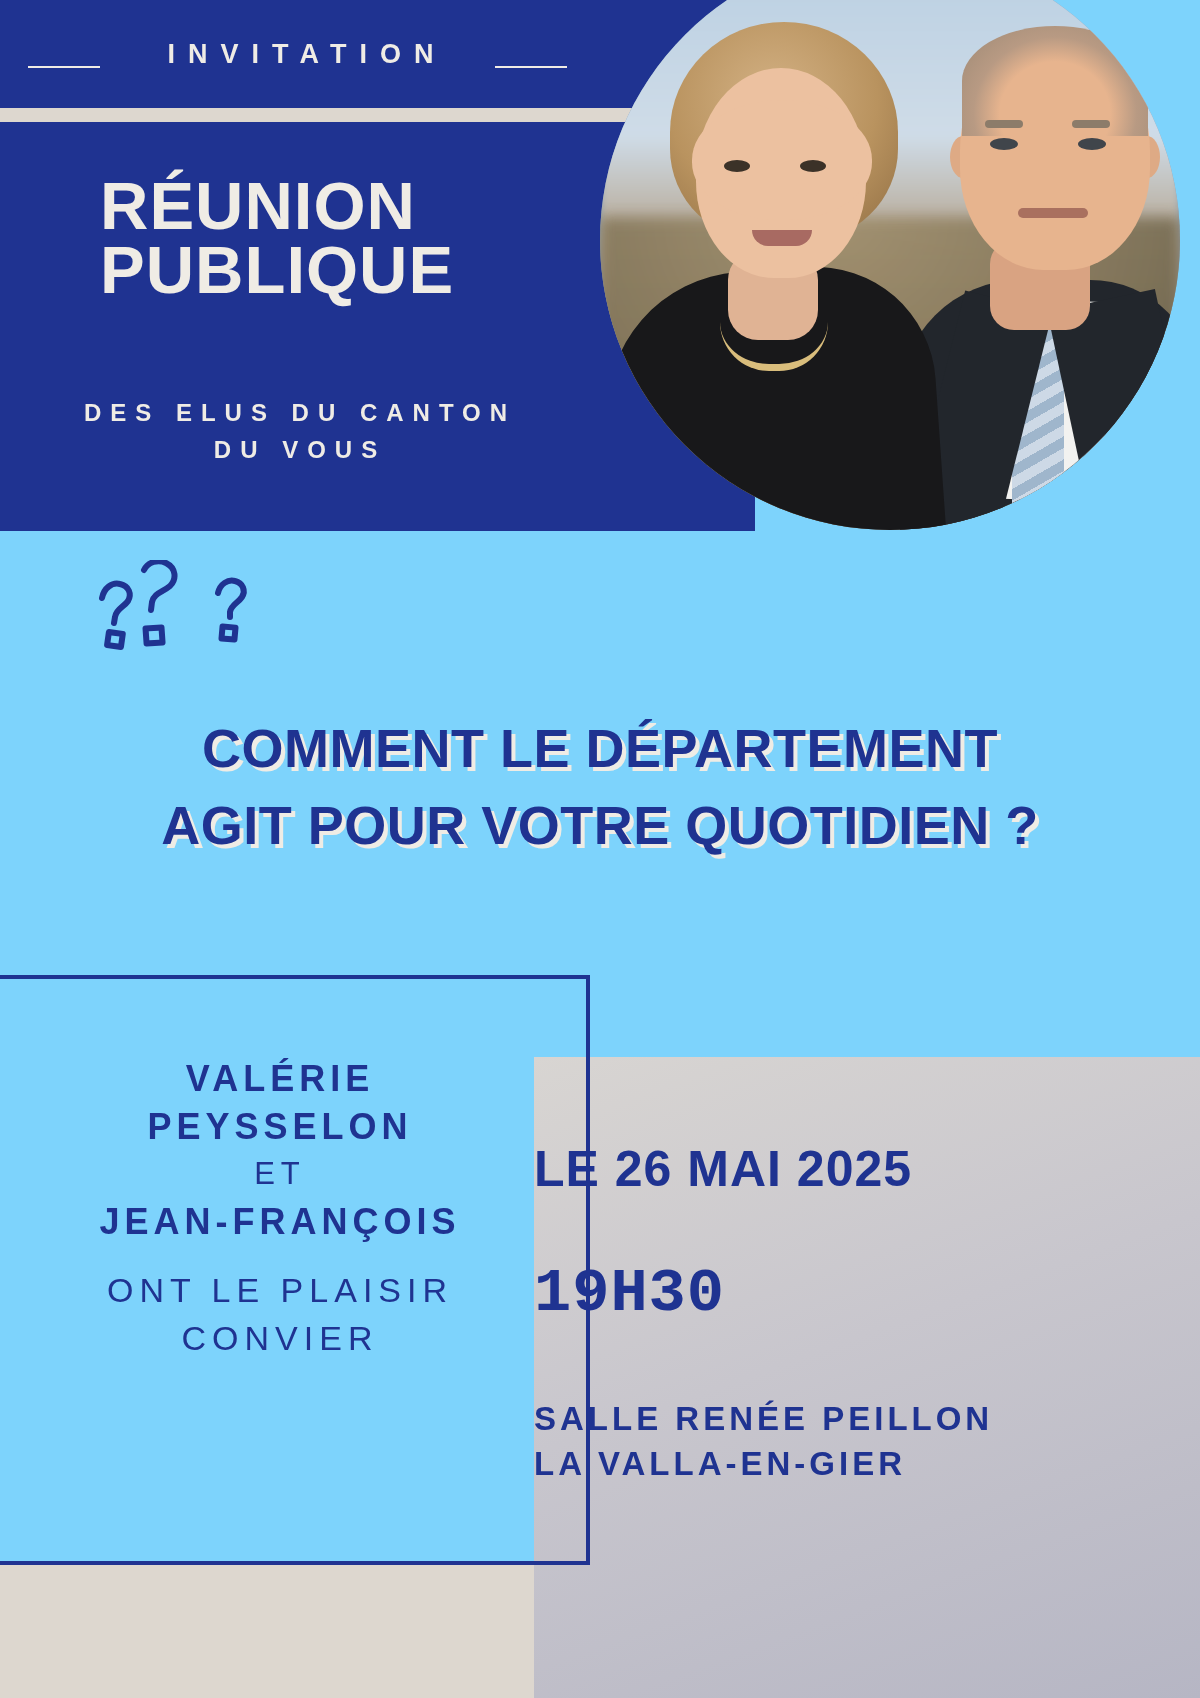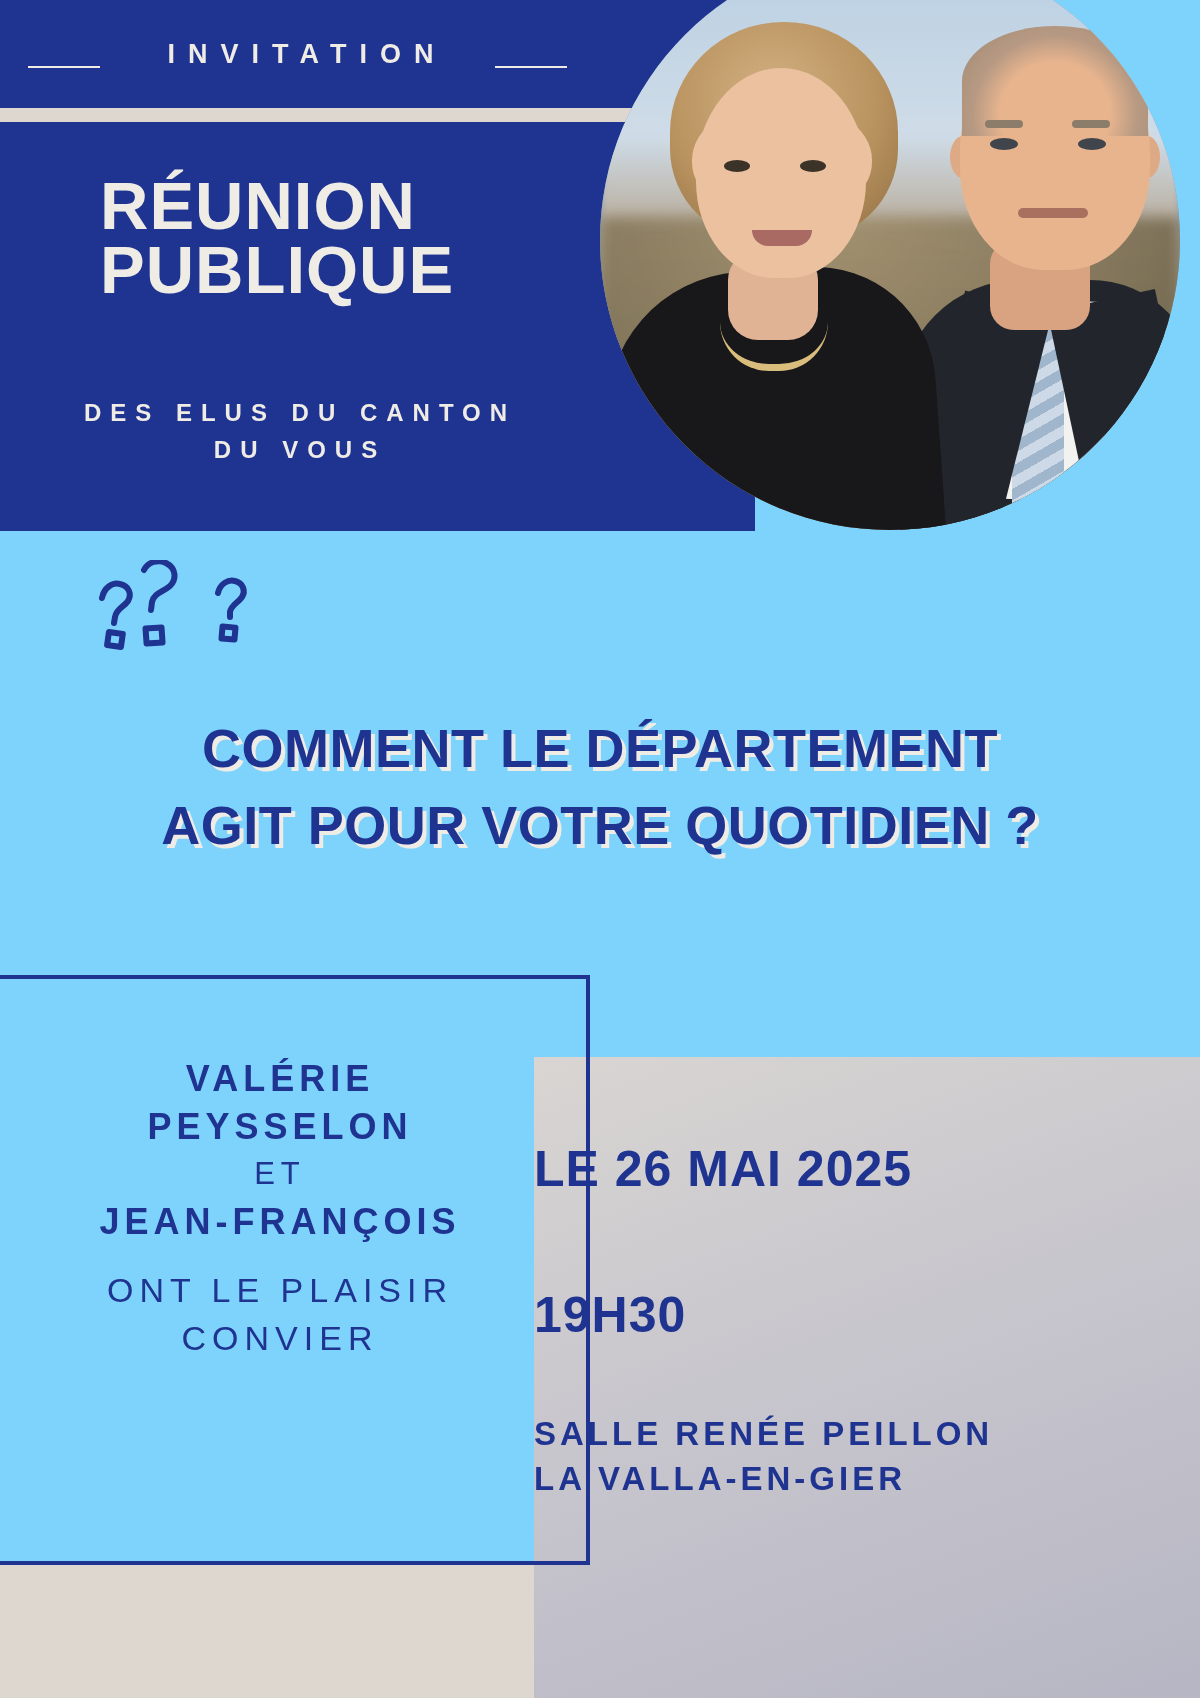--- a/index.html
+++ b/index.html
@@ -399,24 +399,25 @@
     width: 666px;
     text-align: left;
     color: #1f3391;
   }
   .date {
     font-size: 50px;
     font-weight: 700;
     letter-spacing: 1px;
   }
   .time {
-    font-size: 50px;
-    font-weight: 700;
-    margin-top: 88px;
+    font-size: 62px;
+    font-weight: 700;
+    margin-top: 60px;
     letter-spacing: 1px;
+    font-family: Liberation Mono, monospace;
   }
   .venue {
     font-size: 33px;
     font-weight: 700;
     letter-spacing: 4px;
     line-height: 1.35;
     margin-top: 68px;
   }
   .bottom-left-fill {
     position: absolute;

